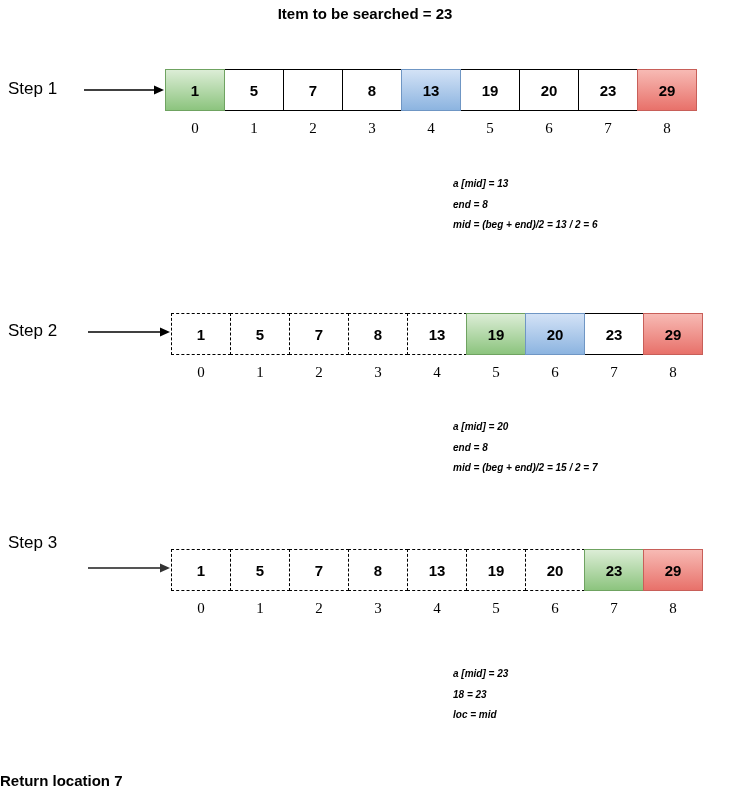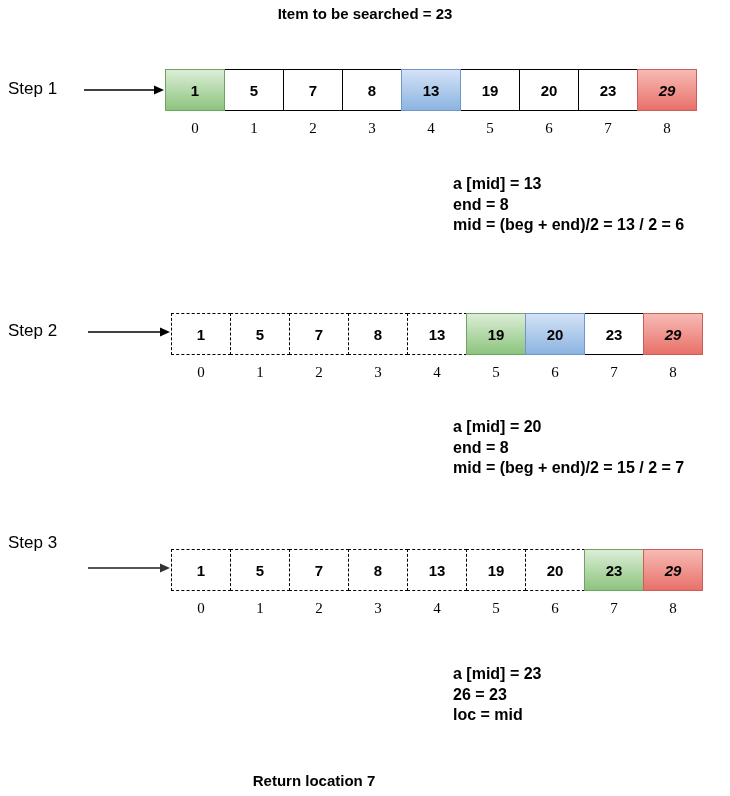--- a/index.html
+++ b/index.html
@@ -19,21 +19,21 @@
   .abs { position: absolute; }
 
   
   .caption {
     font-size: 15px;
     font-weight: bold;
     color: #000;
     white-space: nowrap;
   }
   #title-caption  { left: 0; top: 5px;  width: 730px; text-align: center; }
-  #return-caption { left: 0; top: 772px; width: 628px; text-align: center; }
+  #return-caption { left: 0; top: 772px; width: 628px; text-align: left; }
 
   
   .step-label {
     font-size: 17px;
     font-weight: normal;
     color: #000;
     white-space: nowrap;
     line-height: 1;
   }
   .arrow-wrap { height: 12px; }
@@ -65,42 +65,42 @@
   }
   .cell.mid {
     background: linear-gradient(to bottom, #d3e2f6 0%, #8cb4e0 100%);
     border: 1.4px solid #6f96c4;
     z-index: 2;
   }
   .cell.end {
     background: linear-gradient(to bottom, #f7bab4 0%, #e8716a 100%);
     border: 1.4px solid #c85f59;
     z-index: 2;
-    font-style: italic;
   }
 
   
   .index-row { display: flex; }
   .index-cell {
     width: 60px;
     text-align: center;
     font-size: 15px;
     font-family: "Liberation Serif", serif;
     color: #000;
     margin-left: -1px;
   }
   .index-cell:first-child { margin-left: 0; }
 
   
   .note {
-    font-size: 16px;
+    font-size: 10px;
     font-weight: bold;
     line-height: 20.6px;
     color: #000;
     white-space: nowrap;
+    font-style: italic;
   }
   .note div { white-space: nowrap; }
 </style>
 </head>
 <body>
 
 <div class="abs caption" id="title-caption">Item to be searched = 23</div>
 
 <div class="abs step-label" style="left:8px; top:80px;">Step 1</div>
 
@@ -208,17 +208,17 @@
     <div class="index-cell">3</div>
     <div class="index-cell">4</div>
     <div class="index-cell">5</div>
     <div class="index-cell">6</div>
     <div class="index-cell">7</div>
     <div class="index-cell">8</div>
   </div>
 
 <div class="abs note" id="note-3" style="left:453px; top:664px;">
     <div>a [mid] = 23</div>
-    <div>26 = 23</div>
+    <div>18 = 23</div>
     <div>loc = mid</div>
   </div>
 
 <div class="abs caption" id="return-caption">Return location 7</div>
 
 </body></html>

